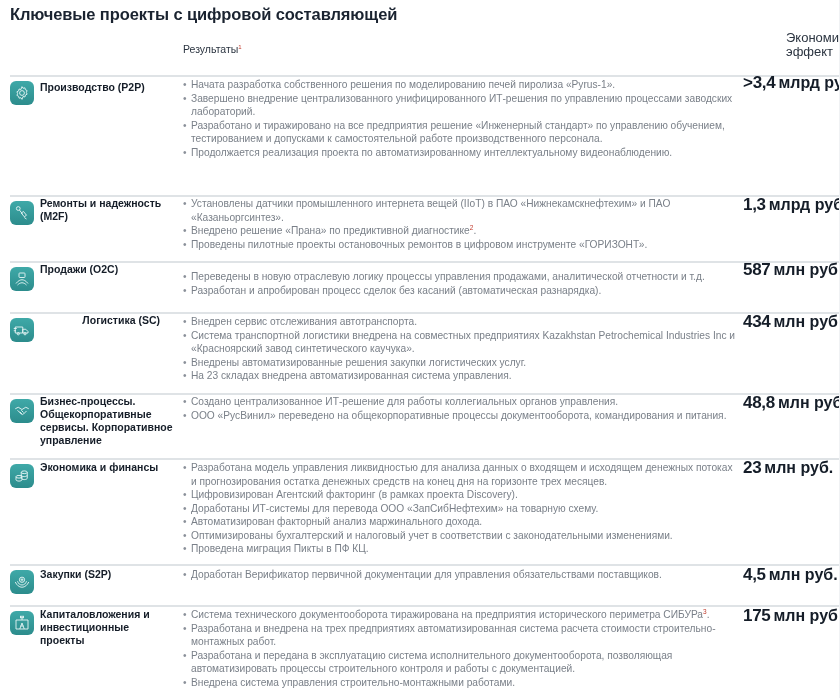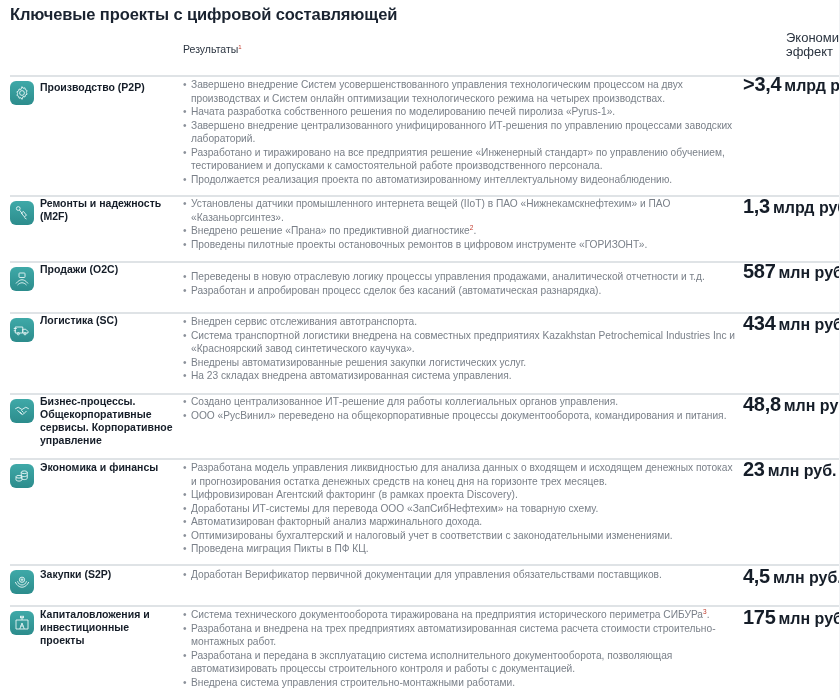--- a/index.html
+++ b/index.html
@@ -12,42 +12,41 @@
     .col-head-effect { position: absolute; left: 786px; top: 31px; font-size: 13px; line-height: 14px; color: #2b3440; width: 95px; }
     .row { position: absolute; left: 10px; width: 830px; border-top: 2px solid #dfe3e6; margin-top: 13px; }
     .icon { position: absolute; left: 0px; width: 24px; height: 24px; border-radius: 6px; background: linear-gradient(180deg, #3fa9a8 0%, #2c8c8c 100%); display: flex; align-items: center; justify-content: center; }
     .icon svg { width: 18px; height: 18px; }
     .name { position: absolute; left: 30px; width: 140px; font-size: 10.5px; line-height: 13px; font-weight: bold; color: #151d28; }
     .results { position: absolute; left: 173px; width: 555px; list-style: none; }
     .results li { position: relative; padding-left: 8px; font-size: 10.2px; line-height: 13.5px; color: #7a8089; }
     .results li::before { content: "•"; position: absolute; left: 0; top: 0; color: #8a9099; }
     .results li sup { color: #c0392b; font-size: 6.5px; vertical-align: super; line-height: 0; }
     .effect { position: absolute; left: 733px; width: 100px; white-space: nowrap; color: #151d28; font-weight: bold; }
-    .effect .val { font-size: 20px; letter-spacing: -0.3px; }
+    .effect .val { font-size: 17px; letter-spacing: -0.3px; }
     .effect .unit { font-size: 16px; margin-left: 3px; }
     .right-edge { position: absolute; right: 0; top: 0; width: 1px; height: 698px; background: #f0f2f4; }
   </style>
 </head>
 <body>
 
 <div class="page">
   <div class="title">Ключевые проекты с цифровой составляющей</div>
   <div class="col-head-results"><span>Результаты</span><sup>1</sup></div>
   <div class="col-head-effect">Экономический эффект</div>
   <div id="rows">
       <div class="row" style="top: 62px; height: 120px;">
         <div class="icon" style="top: 4px;">
           <svg viewBox="0 0 24 24" fill="none" stroke="#e9f6f6" stroke-width="1.2">
             <circle cx="12" cy="12" r="3.2"></circle>
             <path d="M12 3.5l1.4 2.2 2.5-.6.6 2.5 2.3 1.2-1 2.4 1 2.4-2.3 1.2-.6 2.5-2.5-.6L12 20.5l-1.4-2.2-2.5.6-.6-2.5-2.3-1.2 1-2.4-1-2.4 2.3-1.2.6-2.5 2.5.6z"></path>
           </svg>
         </div>
         <div class="name" style="top: 4px; width: 120px;">Производство (P2P)</div>
         <ul class="results" style="top: 1px;">
-          <li><span>Завершено внедрение Систем усовершенствованного управления технологическим процессом на двух производствах и Систем онлайн оптимизации технологического режима на четырех производствах.</span></li>
           <li><span>Начата разработка собственного решения по моделированию печей пиролиза «Pyrus-1».</span></li>
           <li><span>Завершено внедрение централизованного унифицированного ИТ-решения по управлению процессами заводских лабораторий.</span></li>
           <li><span>Разработано и тиражировано на все предприятия решение «Инженерный стандарт» по управлению обучением, тестированием и допусками к самостоятельной работе производственного персонала.</span></li>
           <li><span>Продолжается реализация проекта по автоматизированному интеллектуальному видеонаблюдению.</span></li>
         </ul>
         <div class="effect" style="top: -4px;"><span class="val">&gt;3,4</span><span class="unit">млрд руб.</span></div>
       </div>
       <div class="row" style="top: 182px; height: 66px;">
         <div class="icon" style="top: 4px;">
           <svg viewBox="0 0 24 24" fill="none" stroke="#e9f6f6" stroke-width="1.2">
@@ -81,21 +80,21 @@
       </div>
       <div class="row" style="top: 299px; height: 81px;">
         <div class="icon" style="top: 4px;">
           <svg viewBox="0 0 24 24" fill="none" stroke="#e9f6f6" stroke-width="1.2">
             <path d="M3 8h10v8H3zM13 11h4l3 3v2h-7z"></path>
             <circle cx="7" cy="17" r="1.5"></circle>
             <circle cx="16" cy="17" r="1.5"></circle>
             <path d="M1 10h4M1 13h3"></path>
           </svg>
         </div>
-        <div class="name" style="top: 0px; width: 120px;">Логистика (SC)</div>
+        <div class="name" style="top: 0px; width: 120px; text-align: right;">Логистика (SC)</div>
         <ul class="results" style="top: 1px;">
           <li><span>Внедрен сервис отслеживания автотранспорта.</span></li>
           <li><span>Система транспортной логистики внедрена на совместных предприятиях Kazakhstan Petrochemical Industries Inc и «Красноярский завод синтетического каучука».</span></li>
           <li><span>Внедрены автоматизированные решения закупки логистических услуг.</span></li>
           <li><span>На 23 складах внедрена автоматизированная система управления.</span></li>
         </ul>
         <div class="effect" style="top: -2px;"><span class="val">434</span><span class="unit">млн руб.</span></div>
       </div>
       <div class="row" style="top: 380px; height: 65px;">
         <div class="icon" style="top: 4px;">

